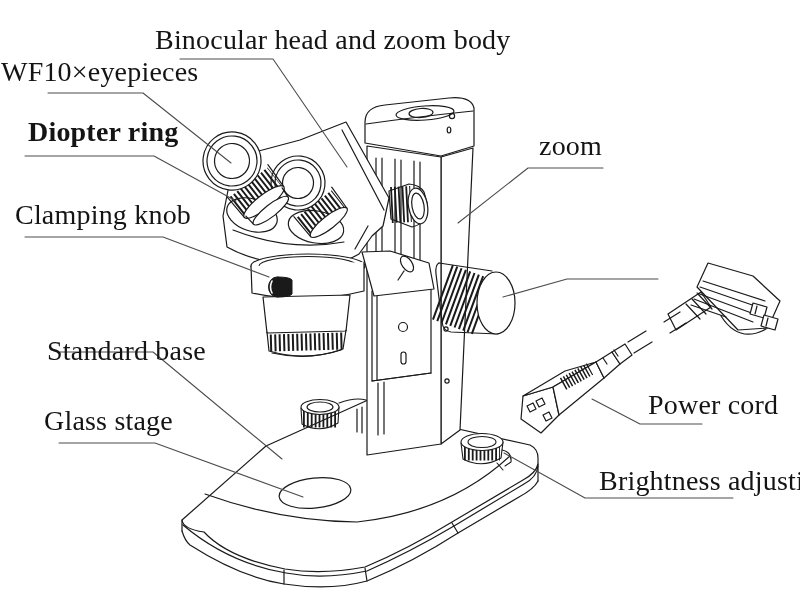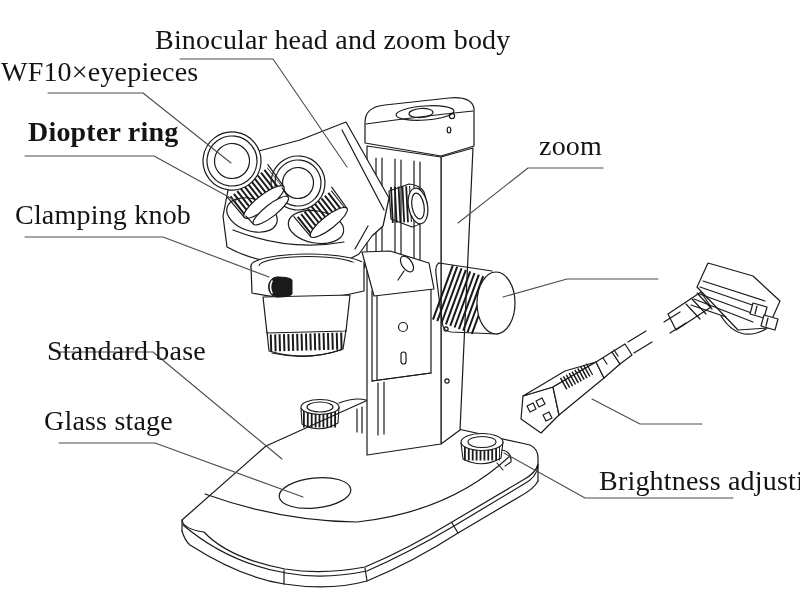--- a/index.html
+++ b/index.html
@@ -206,15 +206,16 @@
   </g>
 </svg>
 
 <div class="lbl lbl-binocular">Binocular head and zoom body</div>
 <div class="lbl lbl-wf10">WF10×eyepieces</div>
 <div class="lbl lbl-diopter">Diopter ring</div>
 <div class="lbl lbl-clamping">Clamping knob</div>
 <div class="lbl lbl-stand">zoom</div>
 <div class="lbl lbl-standard-base">Standard base</div>
 <div class="lbl lbl-glass-stage">Glass stage</div>
+<div class="lbl lbl-power-cord">Power cord</div>
 <div class="lbl lbl-brightness">Brightness adjusting knob</div>
 
 </div>
 
 </body></html>

